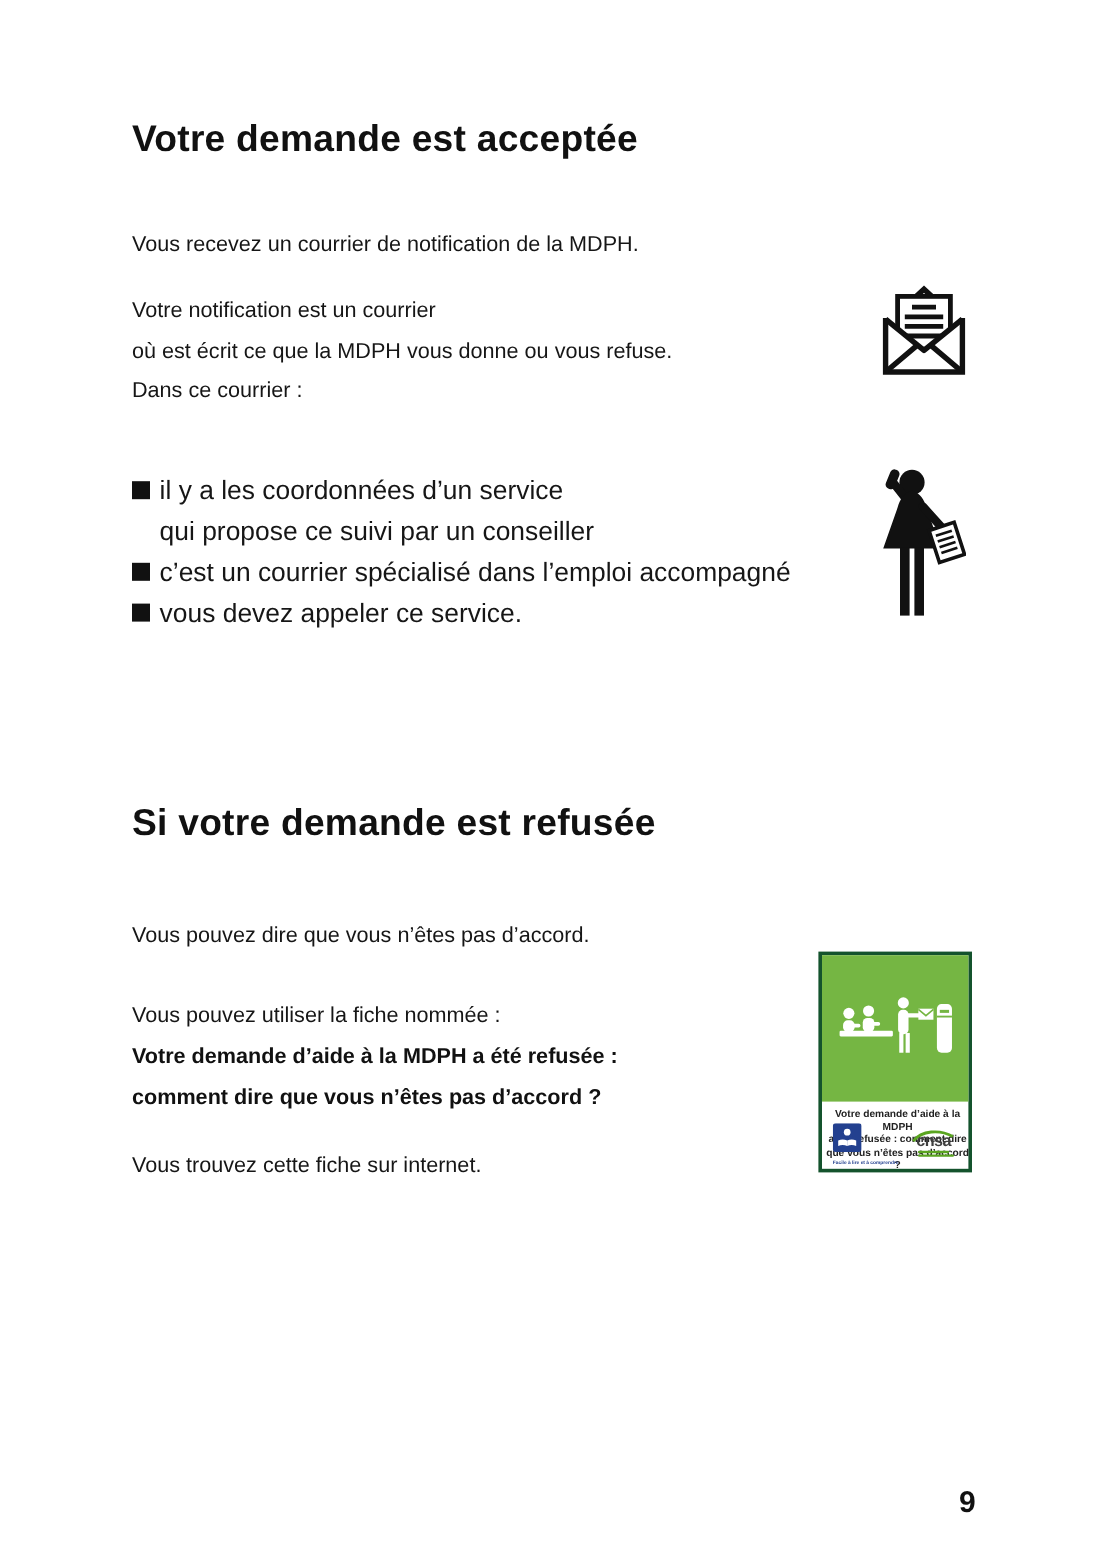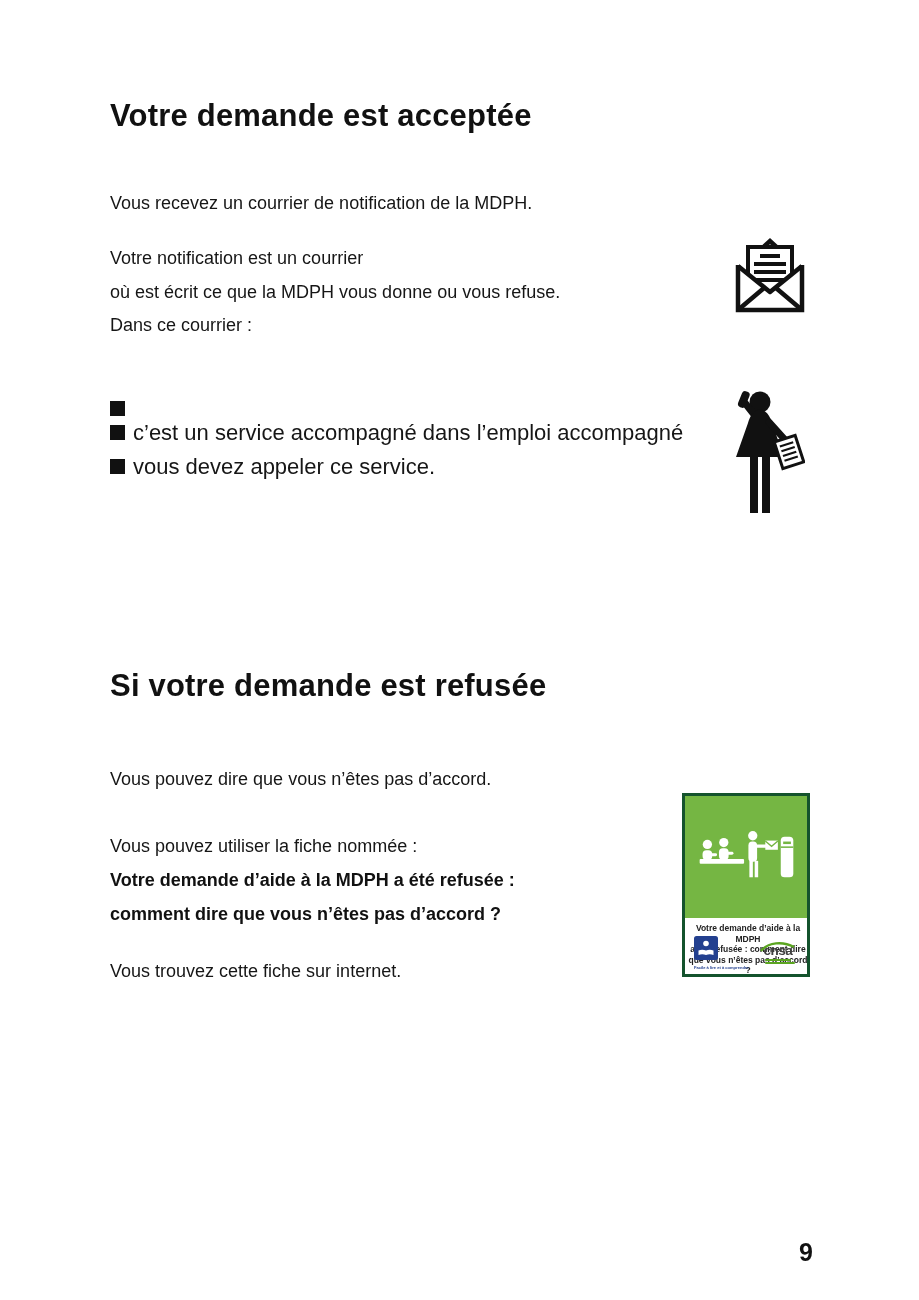--- a/index.html
+++ b/index.html
@@ -83,25 +83,29 @@
     <path d="M5,32 37,58 69,32" fill="none" stroke="#111" stroke-width="4.5" stroke-linejoin="round"></path>
     <path d="M5,31 5,76 69,76 69,31" fill="none" stroke="#111" stroke-width="4.5" stroke-linejoin="miter"></path>
     <path d="M5,76 31,54 M69,76 43,54" fill="none" stroke="#111" stroke-width="4.5"></path>
   </svg>
 
   <div class="body-text" style="top:308px;">Dans ce courrier :</div>
 
   <div class="bullets">
     <div class="bullet-item">
       <span class="bullet-square"></span>
+      <div class="bullet-lines">
+        <div>il y a les coordonnées d’un service</div>
+        <div>qui propose ce suivi par un conseiller</div>
+      </div>
     </div>
     <div class="bullet-item">
       <span class="bullet-square"></span>
       <div class="bullet-lines">
-        <div>c’est un service accompagné dans l’emploi accompagné</div>
+        <div>c’est un courrier spécialisé dans l’emploi accompagné</div>
       </div>
     </div>
     <div class="bullet-item">
       <span class="bullet-square"></span>
       <div class="bullet-lines">
         <div>vous devez appeler ce service.</div>
       </div>
     </div>
   </div>
 

